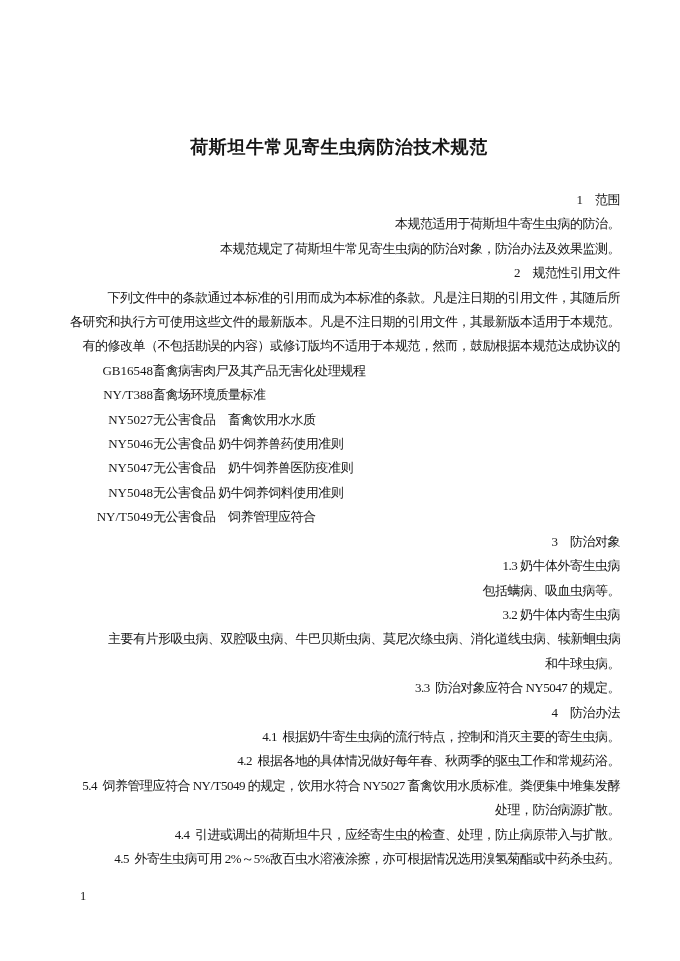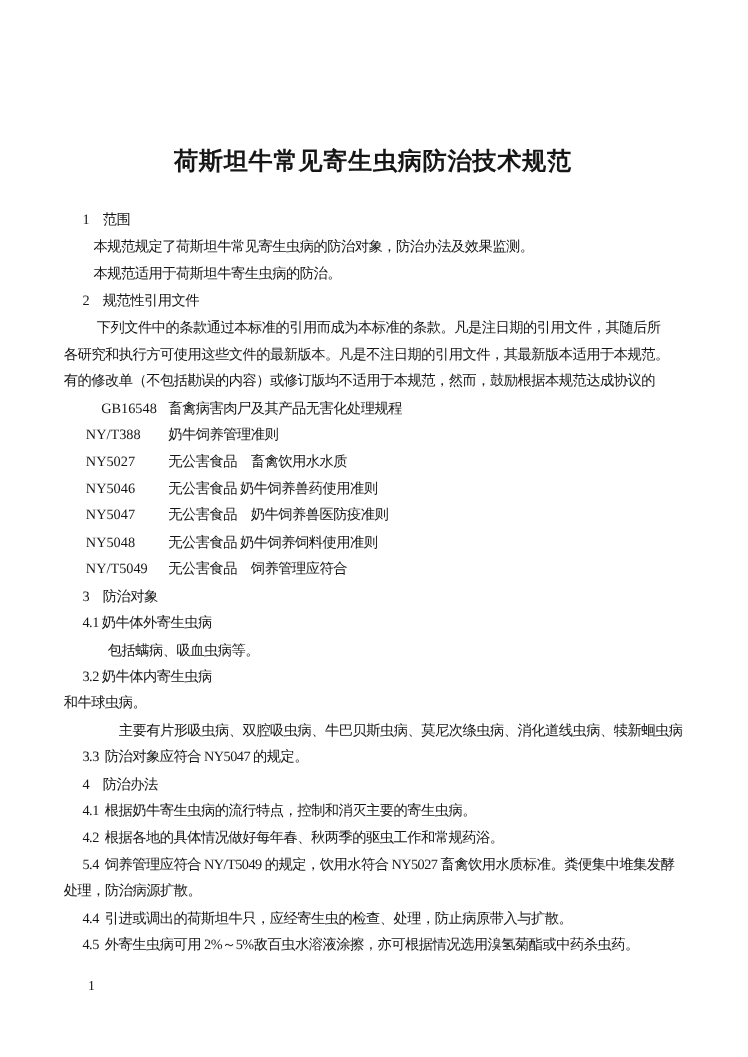--- a/index.html
+++ b/index.html
@@ -17,28 +17,29 @@
     overflow: hidden;
   }
   .content {
     position: absolute;
     left: 58px;
     top: 134px;
     width: 562px;
   }
   .doc-title {
     text-align: center;
-    font-size: 22px;
+    font-size: 18px;
     font-weight: 700;
     letter-spacing: 0.6px;
     line-height: 26px;
     white-space: nowrap;
   }
   .lines {
     margin-top: 28px;
+    text-align: right;
   }
   .line {
     font-size: 13px;
     letter-spacing: -0.5px;
     line-height: 24.4px;
     white-space: pre;
   }
   .ind-h   { padding-left: 17px; }  
   .ind-p27 { padding-left: 27px; }  
   .ind-p30 { padding-left: 30px; }
@@ -70,35 +71,35 @@
 <body>
 
 <div class="page">
   <div class="content">
 
     <div class="doc-title">荷斯坦牛常见寄生虫病防治技术规范</div>
 
     <div class="lines">
 
       <div class="line ind-h">1　范围</div>
+      <div class="line ind-p27">本规范适用于荷斯坦牛寄生虫病的防治。</div>
       <div class="line ind-p27">本规范规定了荷斯坦牛常见寄生虫病的防治对象，防治办法及效果监测。</div>
-      <div class="line ind-p27">本规范适用于荷斯坦牛寄生虫病的防治。</div>
 
       <div class="line ind-h">2　规范性引用文件</div>
       <div class="line ind-p30">下列文件中的条款通过本标准的引用而成为本标准的条款。凡是注日期的引用文件，其随后所</div>
       <div class="line">各研究和执行方可使用这些文件的最新版本。凡是不注日期的引用文件，其最新版本适用于本规范。</div>
       <div class="line">有的修改单（不包括勘误的内容）或修订版均不适用于本规范，然而，鼓励根据本规范达成协议的</div>
 
       <div class="line ref ref-gb">
         <span class="code">GB16548</span>
         <span class="desc">畜禽病害肉尸及其产品无害化处理规程</span>
       </div>
       <div class="line ref">
         <span class="code">NY/T388</span>
-        <span class="desc">奶牛饲养管理准则</span>
+        <span class="desc">畜禽场环境质量标准</span>
       </div>
       <div class="line ref">
         <span class="code">NY5027</span>
         <span class="desc">无公害食品　畜禽饮用水水质</span>
       </div>
       <div class="line ref">
         <span class="code">NY5046</span>
         <span class="desc">无公害食品 奶牛饲养兽药使用准则</span>
       </div>
       <div class="line ref">
@@ -108,25 +109,25 @@
       <div class="line ref">
         <span class="code">NY5048</span>
         <span class="desc">无公害食品 奶牛饲养饲料使用准则</span>
       </div>
       <div class="line ref">
         <span class="code">NY/T5049</span>
         <span class="desc">无公害食品　饲养管理应符合</span>
       </div>
 
       <div class="line ind-h">3　防治对象</div>
-      <div class="line ind-h">4.1 奶牛体外寄生虫病</div>
+      <div class="line ind-h">1.3 奶牛体外寄生虫病</div>
       <div class="line ind-p40">包括螨病、吸血虫病等。</div>
       <div class="line ind-h">3.2 奶牛体内寄生虫病</div>
+      <div class="line ind-p50">主要有片形吸虫病、双腔吸虫病、牛巴贝斯虫病、莫尼次绦虫病、消化道线虫病、犊新蛔虫病</div>
       <div class="line">和牛球虫病。</div>
-      <div class="line ind-p50">主要有片形吸虫病、双腔吸虫病、牛巴贝斯虫病、莫尼次绦虫病、消化道线虫病、犊新蛔虫病</div>
       <div class="line ind-h">3.3  防治对象应符合 NY5047 的规定。</div>
 
       <div class="line ind-h">4　防治办法</div>
       <div class="line ind-h">4.1  根据奶牛寄生虫病的流行特点，控制和消灭主要的寄生虫病。</div>
       <div class="line ind-h">4.2  根据各地的具体情况做好每年春、秋两季的驱虫工作和常规药浴。</div>
       <div class="line ind-h">5.4  饲养管理应符合 NY/T5049 的规定，饮用水符合 NY5027 畜禽饮用水质标准。粪便集中堆集发酵</div>
       <div class="line">处理，防治病源扩散。</div>
       <div class="line ind-h">4.4  引进或调出的荷斯坦牛只，应经寄生虫的检查、处理，防止病原带入与扩散。</div>
       <div class="line ind-h">4.5  外寄生虫病可用 2%～5%敌百虫水溶液涂擦，亦可根据情况选用溴氢菊酯或中药杀虫药。</div>
 

